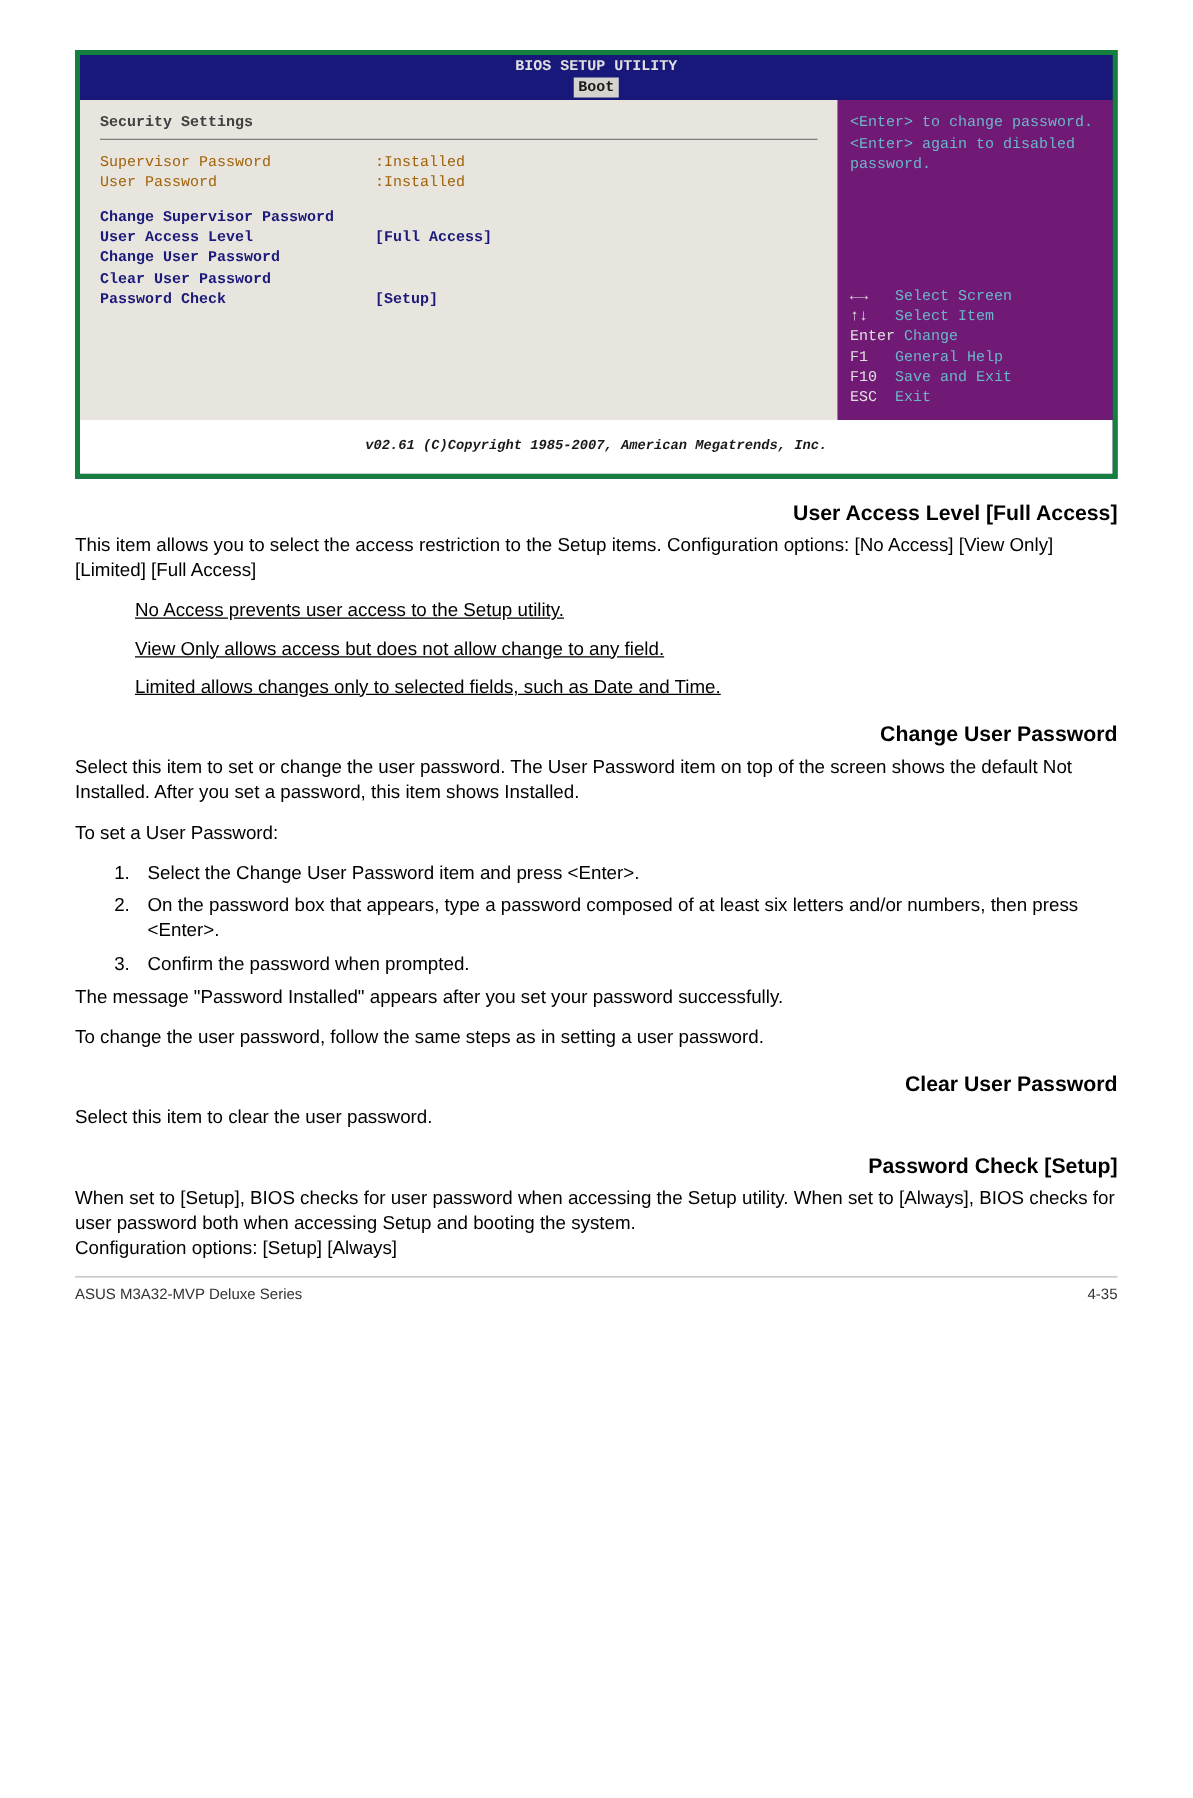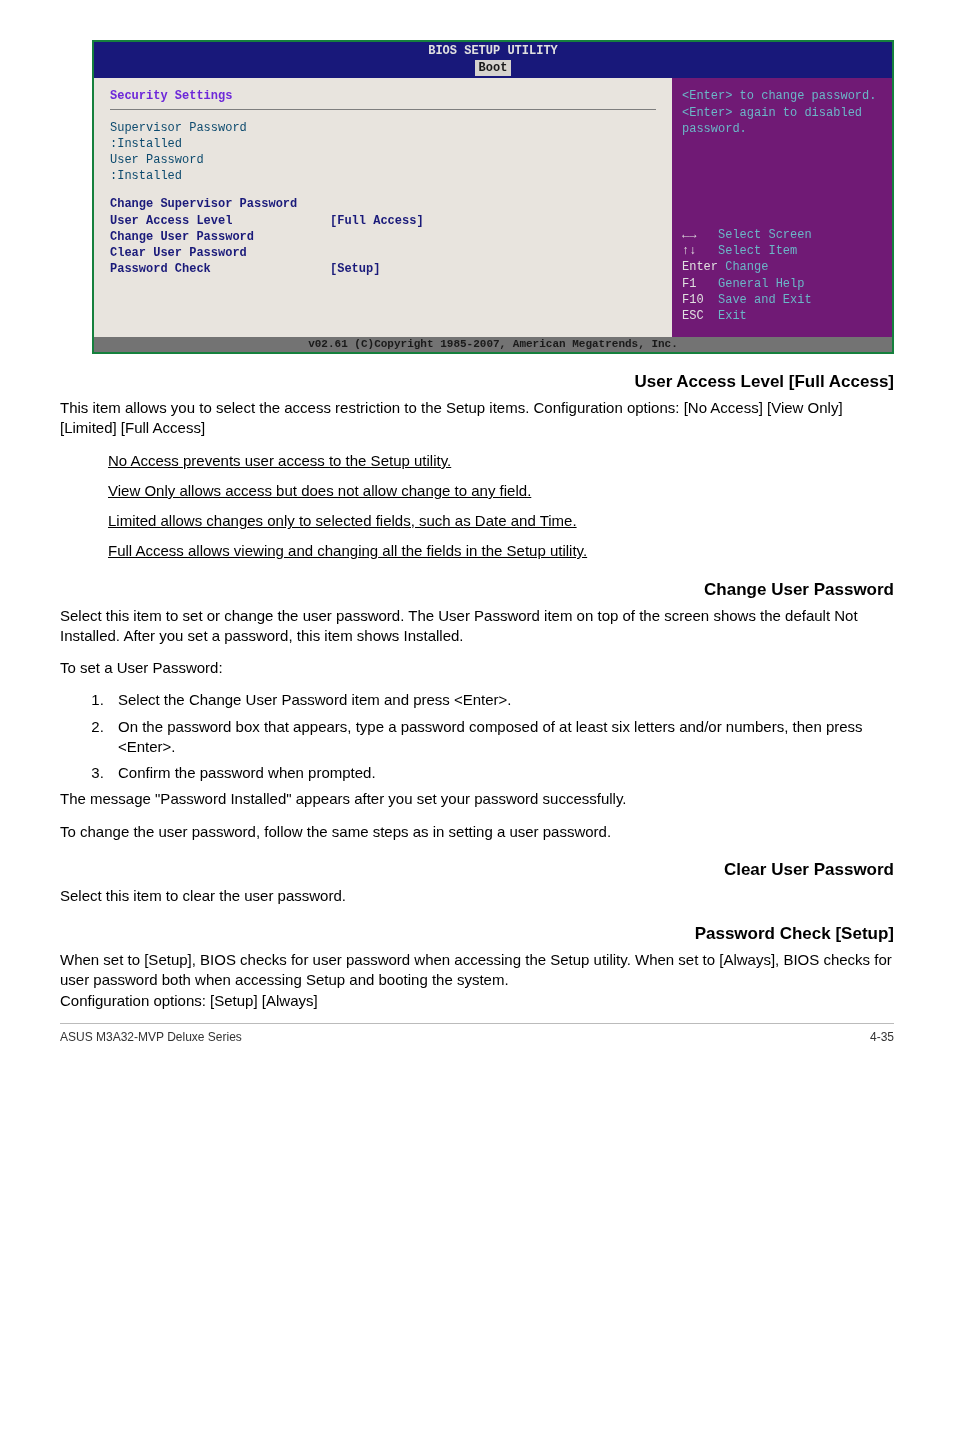--- a/index.html
+++ b/index.html
@@ -5,28 +5,27 @@
   * { box-sizing: border-box; }
   body {
     margin: 0;
     padding: 40px 60px;
     font-family: Arial, Helvetica, sans-serif;
     color: #000;
     background: #fff;
     width: 954px;
   }
   .bios {
-    border: 2px solid #15803d;
+    border: 4px solid #15803d;
     background: #18187a;
     font-family: "Courier New", monospace;
     font-size: 12px;
     line-height: 1.35;
     color: #6bb7c8;
     margin-bottom: 16px;
-    margin-left: 32px;
   }
   .bios-header {
     background: #18187a;
     color: #e0e0e0;
     text-align: center;
     font-weight: bold;
     padding: 1px 0;
   }
   .bios-tabs {
     background: #18187a;
@@ -45,45 +44,46 @@
     display: flex;
   }
   .bios-left {
     flex: 1;
     background: #e8e4de;
     padding: 10px 16px 60px;
     color: #3b86a0;
     position: relative;
   }
   .bios-left .title {
-    color: #6d28d9;
+    color: #404040;
     font-weight: bold;
     border-bottom: 1px solid #7e7e7e;
     padding-bottom: 4px;
     margin-bottom: 10px;
   }
-  .grey { color: #0c4a6e; flex-direction: column; }
+  .grey { color: #a16207; }
   .blue { color: #1a1a7a; font-weight: bold; }
   .bios-row { display: flex; }
   .bios-row .lbl { width: 220px; }
   .bios-right {
     width: 220px;
     background: #701a75;
     color: #6bb7c8;
     padding: 10px 10px;
   }
   .bios-right .legend { margin-top: 90px; }
   .bios-right .white { color: #e0e0e0; }
   .bios-footer {
-    background: #737373;
+    background: #ffffff;
     color: #1a1a1a;
     text-align: center;
     font-weight: bold;
     font-size: 11px;
-    padding: 0 0;
+    padding: 14px 0;
+    font-style: italic;
   }
 
   h3 { font-size: 17px; font-weight: bold; margin: 18px 0 6px; text-align: right; }
   p { font-size: 15px; line-height: 1.35; margin: 6px 0 12px; }
   .indent { margin-left: 48px; }
   .indent p { margin: 10px 0; text-decoration: underline; }
   ol { font-size: 15px; padding-left: 48px; margin: 6px 0 6px; }
   ol li { padding-left: 10px; margin-bottom: 6px; line-height: 1.35; }
 
   .footer {
@@ -147,21 +147,20 @@
   </div>
   <div class="bios-footer">v02.61 (C)Copyright 1985-2007, American Megatrends, Inc.</div>
 </div>
 
 <h3>User Access Level [Full Access]</h3>
 <p>This item allows you to select the access restriction to the Setup items. Configuration options: [No Access] [View Only] [Limited] [Full Access]</p>
 <div class="indent">
   <p>No Access prevents user access to the Setup utility.</p>
   <p>View Only allows access but does not allow change to any field.</p>
   <p>Limited allows changes only to selected fields, such as Date and Time.</p>
-  <p>Full Access allows viewing and changing all the fields in the Setup utility.</p>
 </div>
 
 <h3>Change User Password</h3>
 <p>Select this item to set or change the user password. The User Password item on top of the screen shows the default Not Installed. After you set a password, this item shows Installed.</p>
 <p>To set a User Password:</p>
 <ol>
   <li>Select the Change User Password item and press &lt;Enter&gt;.</li>
   <li>On the password box that appears, type a password composed of at least six letters and/or numbers, then press &lt;Enter&gt;.</li>
   <li>Confirm the password when prompted.</li>
 </ol>

